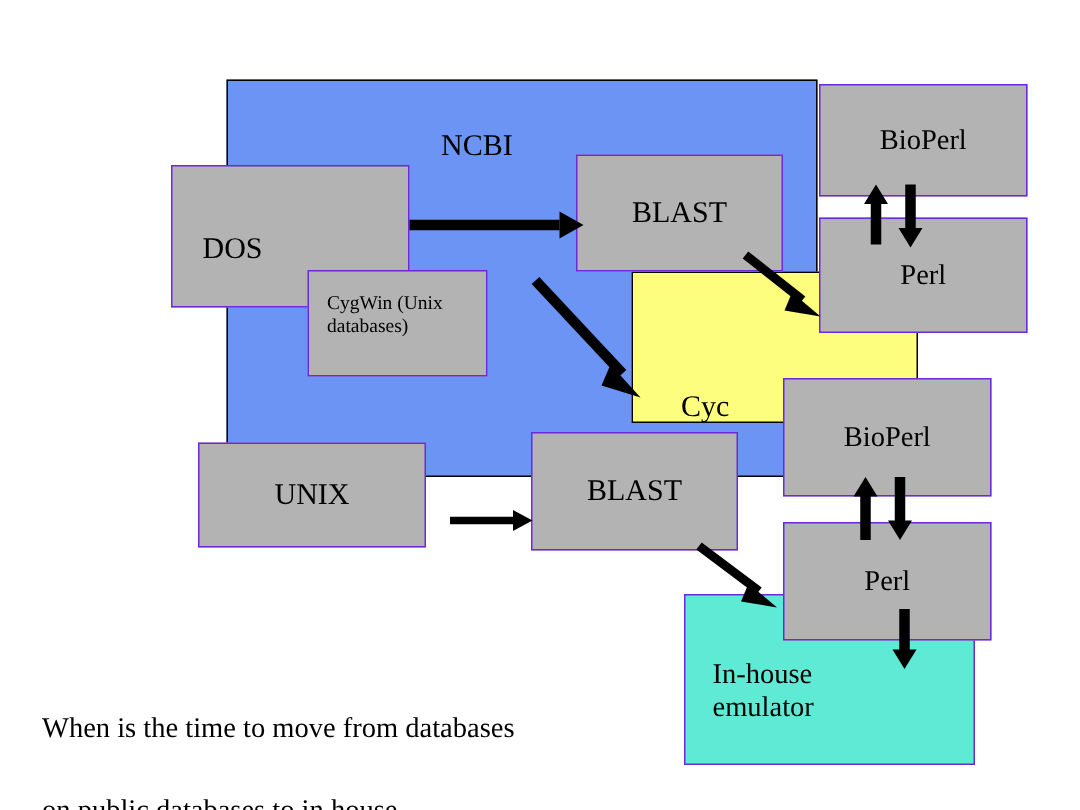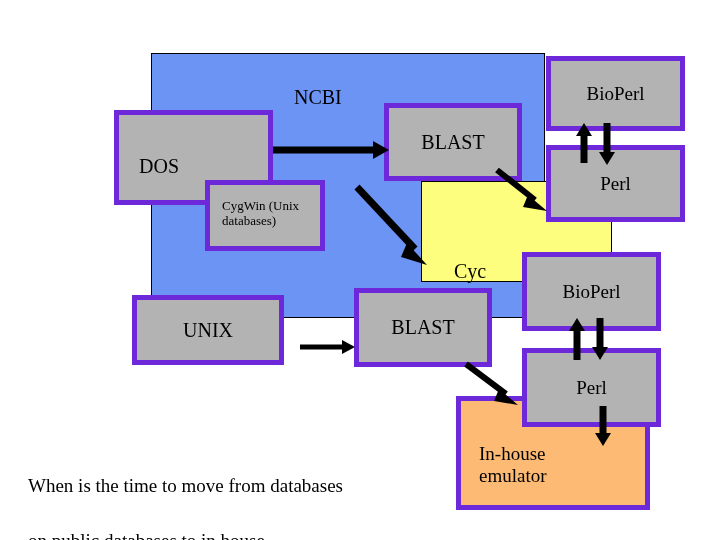--- a/index.html
+++ b/index.html
@@ -15,21 +15,21 @@
     overflow: hidden;
     font-family: "Liberation Serif", "DejaVu Serif", serif;
   }
   .region {
     position: absolute;
     border: 1px solid #000000;
     box-sizing: border-box;
   }
   .box {
     position: absolute;
-    border: 5px solid #6d28d9;
+    border: 1px solid #6d28d9;
     box-sizing: border-box;
     display: flex;
     align-items: center;
     justify-content: center;
     color: #000000;
     font-family: "Liberation Serif", "DejaVu Serif", serif;
   }
   .box .label {
     display: block;
     text-align: center;
@@ -69,21 +69,21 @@
 <body>
 
 <div id="canvas">
 
   <div class="region" style="left:151px; top:53px; width:394px; height:265px; background:#6C94F5;"></div>
   <div class="region-label" style="left:294px; top:86px; font-size:20px;">NCBI</div>
 
   <div class="region" style="left:421px; top:181px; width:191px; height:101px; background:#FDFD7E;"></div>
   <div class="region-label" style="left:454px; top:224px; font-size:20px;margin-top:36px;">Cyc</div>
 
-  <div class="box" style="left:456px; top:396px; width:194px; height:114px; background:#fdba74; justify-content:flex-start; align-items:flex-start; padding:42px 0 0 18px;">
+  <div class="box" style="left:456px; top:396px; width:194px; height:114px; background:#5eead4; justify-content:flex-start; align-items:flex-start; padding:42px 0 0 18px;">
     <span class="label" style="font-size:19px; text-align:left;"><span>In-house</span><br><span>emulator</span></span>
   </div>
 
   <div class="box" style="left:114px; top:110px; width:159px; height:95px; background:#B3B3B3; justify-content:flex-start; padding-left:20px;">
     <span class="label" style="font-size:20px;margin-top:17px;">DOS</span>
   </div>
 
   <div class="box left-align" style="left:205px; top:180px; width:120px; height:71px; background:#B3B3B3; padding:14px 0 0 12px;">
     <span class="label" style="font-size:13px;"><span>CygWin (Unix</span><br><span>databases)</span></span>
   </div>

